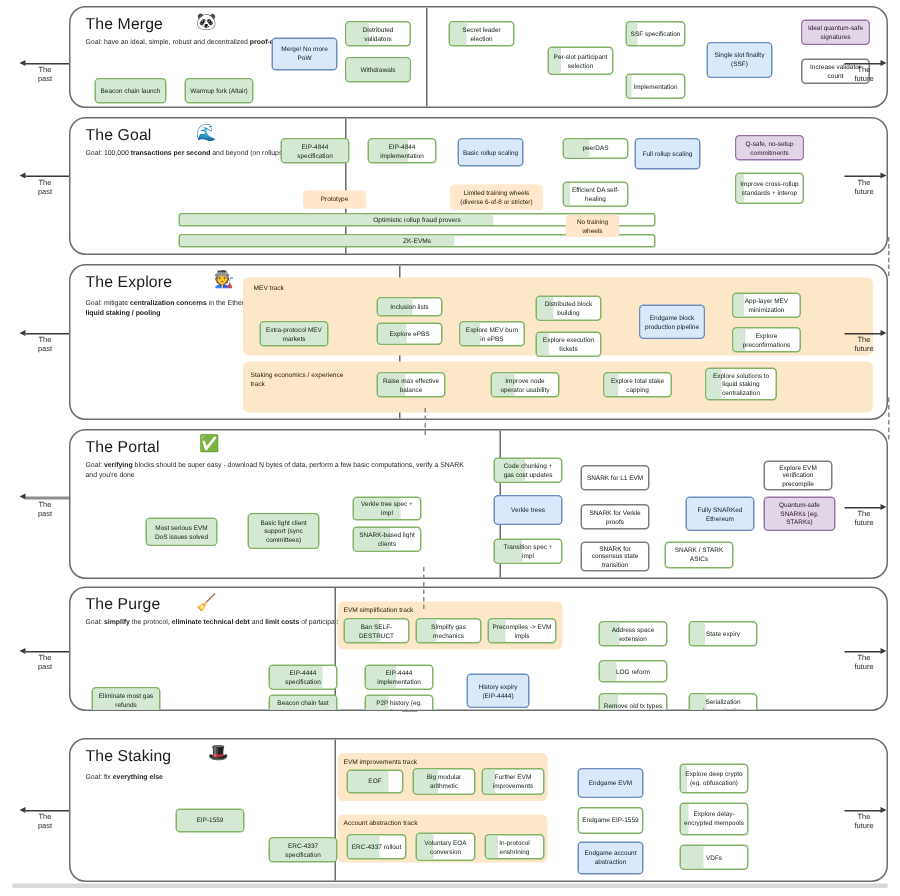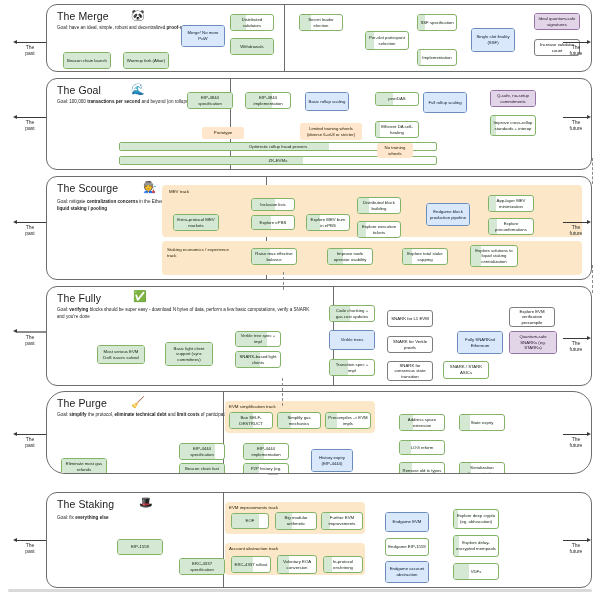--- a/index.html
+++ b/index.html
@@ -339,21 +339,21 @@
         <span class="fill" style="width:66%"></span>
         <span class="lbl">Optimistic rollup fraud provers</span>
       </div>
     <div class="bar" style="left:72px; top:77px; width:318px; height:9px;">
         <span class="fill" style="width:58%"></span>
         <span class="lbl">ZK-EVMs</span>
       </div>
   </div>
 
   <div class="section" style="top:176px; height:104px;">
-    <div class="sec-title">The Scourge</div>
+    <div class="sec-title">The Explore</div>
     <div class="sec-emoji" style="left:96px; top:5px;">🧑‍🏭</div>
     <div class="sec-goal" style="top:22px;">Goal: mitigate <b>centralization concerns</b> in the Ethereum PoS design, particularly around <b>MEV</b> and <b>liquid staking / pooling</b></div>
     <div class="divider" style="left:219px; top:0; height:104px;"></div>
 
     <div class="track" style="left:115px; top:8px; width:420px; height:52px;"></div>
     <div class="track-label" style="left:122px; top:12px;">MEV track</div>
     <div class="track" style="left:115px; top:64px; width:420px; height:34px;"></div>
     <div class="track-label" style="left:120px; top:70px; width:70px; line-height:1.35;"><span>Staking economics / experience track</span></div>
 
     <div class="node n-green" style="left:126px; top:37px; width:46px; height:17px;">
@@ -405,21 +405,21 @@
         <span class="fill" style="width:20%"></span>
         <span class="lbl">Explore total stake capping</span>
       </div>
     <div class="node n-green" style="left:423px; top:68px; width:48px; height:22px;">
         <span class="fill" style="width:22%"></span>
         <span class="lbl">Explore solutions to liquid staking centralization</span>
       </div>
   </div>
 
   <div class="section" style="top:286px; height:100px;">
-    <div class="sec-title">The Fully</div>
+    <div class="sec-title">The Portal</div>
     <div class="sec-emoji check-emoji" style="left:86px; top:4px;">✅</div>
     <div class="sec-goal" style="top:20px; width:258px;">Goal: <b>verifying</b> blocks should be super easy - download N bytes of data, perform a few basic computations, verify a SNARK and you're done</div>
     <div class="divider" style="left:286px; top:0; height:100px;"></div>
 
     <div class="node n-green" style="left:50px; top:58px; width:48px; height:19px;">
         <span class="fill" style="width:100%"></span>
         <span class="lbl">Most serious EVM DoS issues solved</span>
       </div>
     <div class="node n-green" style="left:118px; top:55px; width:48px; height:24px;">
         <span class="fill" style="width:100%"></span>
@@ -469,21 +469,21 @@
         <span class="fill" style="width:100%"></span>
         <span class="lbl">Quantum-safe SNARKs (eg. STARKs)</span>
       </div>
 
     <div class="node n-green" style="left:396px; top:74px; width:46px; height:18px;">
         <span class="fill" style="width:0%"></span>
         <span class="lbl">SNARK / STARK ASICs</span>
       </div>
   </div>
 
-  <div class="section" style="top:391px; height:83px;border-radius:19px;">
+  <div class="section" style="top:391px; height:83px;">
     <div class="sec-title">The Purge</div>
     <div class="sec-emoji" style="left:84px; top:5px;">🧹</div>
     <div class="sec-goal" style="top:20px; width:250px;">Goal: <b>simplify</b> the protocol, <b>eliminate technical debt</b> and <b>limit costs</b> of participating in the network by clearing old history</div>
     <div class="divider" style="left:176px; top:0; height:96px;"></div>
 
     <div class="track" style="left:178px; top:9px; width:150px; height:32px;"></div>
     <div class="track-label" style="left:182px; top:12px;">EVM simplification track</div>
 
     <div class="node n-green" style="left:14px; top:66px; width:46px; height:17px;">
         <span class="fill" style="width:100%"></span>

